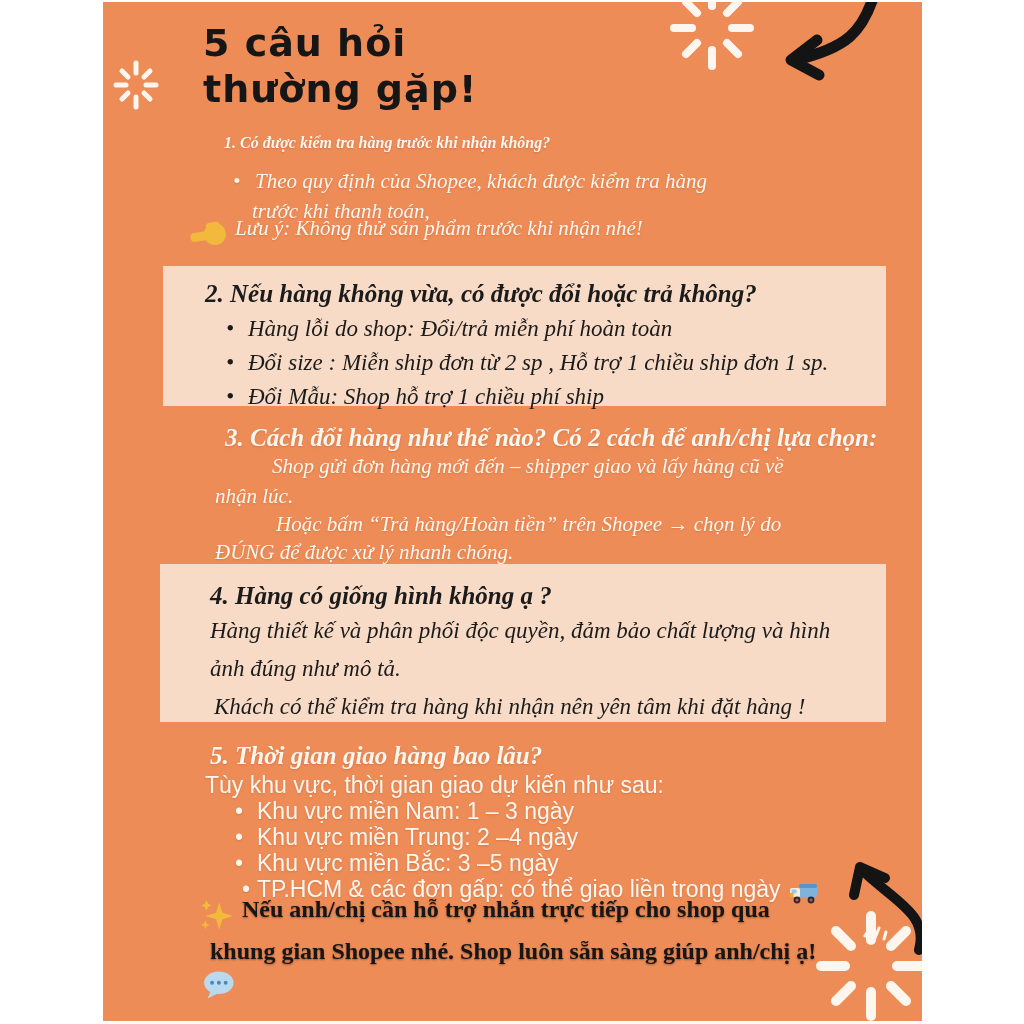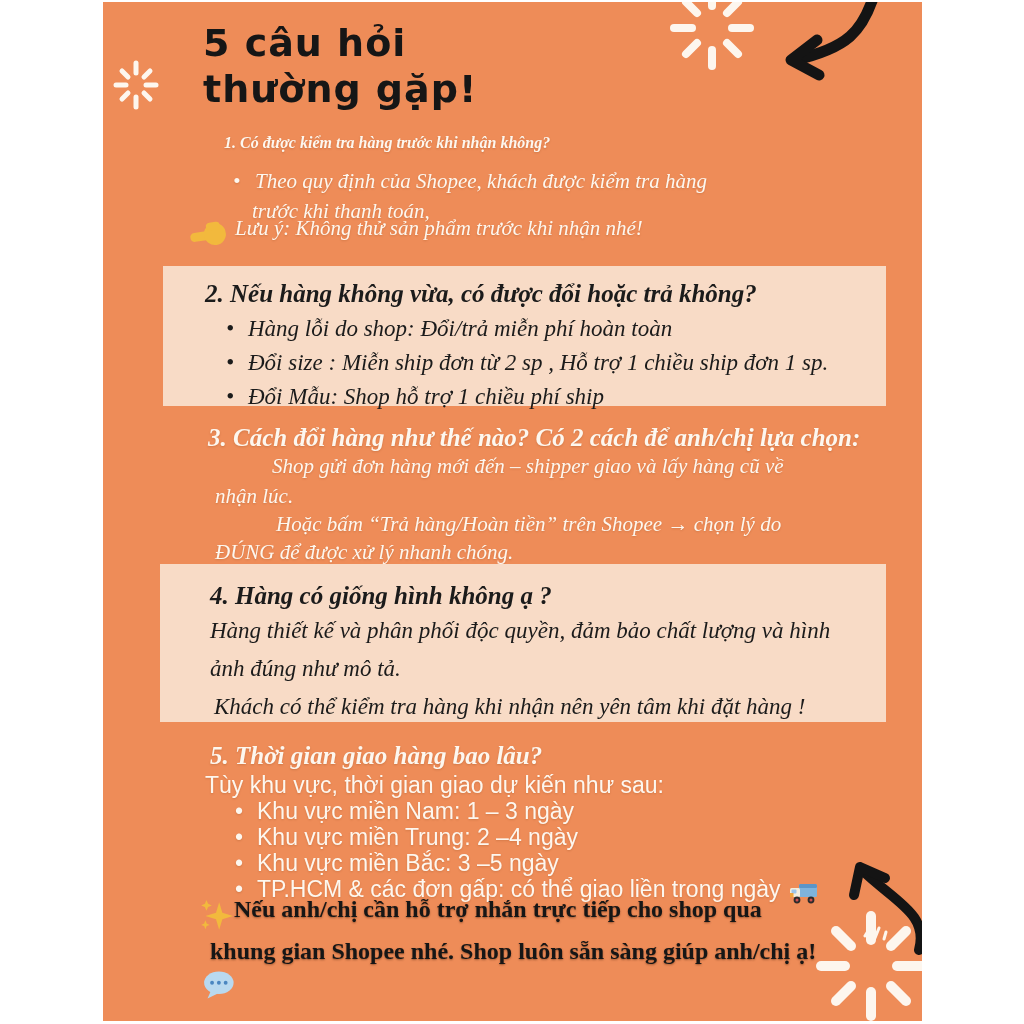--- a/index.html
+++ b/index.html
@@ -27,21 +27,21 @@
   .b-light-up{font-family:Liberation Sans, sans-serif;font-style:normal;color:var(--text-light);
            font-size:23px;text-shadow:0 1px 2px rgba(120,60,20,.22);}
   .h-dark{font-family:var(--font-serif);font-style:italic;font-weight:bold;
           color:var(--text-dark);font-size:25px;}
   .b-dark{font-family:var(--font-serif);font-style:italic;color:var(--text-dark);
           font-size:23px;}
   .panel{position:absolute;background:var(--panel-cream);}
   .bullet-dot{display:inline-block;width:22px;}
   .footer-line{font-family:var(--font-serif);font-weight:bold;color:var(--title-black);
                font-size:24px;text-shadow:0 1px 2px rgba(60,25,5,.45);}
-  .iconrow{display:flex;align-items:flex-start;}
+  .iconrow{display:flex;align-items:flex-start;text-align:center;}
   svg{display:block;}
 </style>
 </head>
 <body>
 
 <div class="page">
   <div class="canvas">
 
     <svg class="abs" style="left:8px;top:58px" width="50" height="50" viewBox="0 0 50 50">
       <g style="stroke:var(--sparkle-white)" stroke-width="5" stroke-linecap="round">
@@ -95,21 +95,21 @@
       <span class="b-light" style="margin-left:9px">Lưu ý: Không thử sản phẩm trước khi nhận nhé!</span>
     </div>
 
     <div class="panel" style="left:60px;top:264px;width:723px;height:140px">
       <div class="abs h-dark" style="left:42px;top:14px">2. Nếu hàng không vừa, có được đổi hoặc trả không?</div>
       <div class="abs b-dark" style="left:63px;top:50px"><span class="bullet-dot">•</span><span>Hàng lỗi do shop: Đổi/trả miễn phí hoàn toàn</span></div>
       <div class="abs b-dark" style="left:63px;top:84px"><span class="bullet-dot">•</span><span>Đổi size : Miễn ship đơn từ 2 sp , Hỗ trợ 1 chiều ship đơn 1 sp.</span></div>
       <div class="abs b-dark" style="left:63px;top:118px"><span class="bullet-dot">•</span><span>Đổi Mẫu: Shop hỗ trợ 1 chiều phí ship</span></div>
     </div>
 
-    <div class="abs h-light" style="left:105px;top:422px">3. Cách đổi hàng như thế nào? Có 2 cách để anh/chị lựa chọn:</div>
+    <div class="abs h-light" style="left:122px;top:422px">3. Cách đổi hàng như thế nào? Có 2 cách để anh/chị lựa chọn:</div>
     <div class="abs b-light" style="left:169px;top:452px">Shop gửi đơn hàng mới đến – shipper giao và lấy hàng cũ về</div>
     <div class="abs b-light" style="left:112px;top:482px">nhận lúc.</div>
     <div class="abs b-light" style="left:173px;top:510px">Hoặc bấm “Trả hàng/Hoàn tiền” trên Shopee → chọn lý do</div>
     <div class="abs b-light" style="left:112px;top:538px">ĐÚNG để được xử lý nhanh chóng.</div>
 
     <div class="panel" style="left:57px;top:562px;width:726px;height:158px">
       <div class="abs h-dark" style="left:50px;top:18px">4. Hàng có giống hình không ạ ?</div>
       <div class="abs b-dark" style="left:50px;top:54px">Hàng thiết kế và phân phối độc quyền, đảm bảo chất lượng và hình</div>
       <div class="abs b-dark" style="left:50px;top:92px">ảnh đúng như mô tả.</div>
       <div class="abs b-dark" style="left:54px;top:130px">Khách có thể kiểm tra hàng khi nhận nên yên tâm khi đặt hàng !</div>
@@ -165,21 +165,21 @@
     </svg>
 
     <div class="abs iconrow" style="left:95px;top:894px">
       <svg width="36" height="36" viewBox="0 0 34 34" style="margin-top:2px">
         <g style="fill:var(--accent-yellow)">
           <path d="M20,4 L23,14 L33,17 L23,20 L20,30 L17,20 L7,17 L17,14 Z"></path>
           <path d="M8,2 L9.5,5.5 L13,7 L9.5,8.5 L8,12 L6.5,8.5 L3,7 L6.5,5.5 Z"></path>
           <path d="M7,21 L8.2,24 L11,25.5 L8.2,26.5 L7,29.5 L5.8,26.5 L3,25.5 L5.8,24 Z"></path>
         </g>
       </svg>
-      <span class="footer-line" style="margin-left:0">Nếu anh/chị cần hỗ trợ  nhắn trực tiếp cho shop qua</span>
+      <span class="footer-line" style="margin-left:8px">Nếu anh/chị cần hỗ trợ  nhắn trực tiếp cho shop qua</span>
     </div>
     <div class="abs footer-line" style="left:107px;top:936px">khung gian Shopee nhé. Shop luôn sẵn sàng giúp anh/chị ạ!</div>
     <svg class="abs" style="left:100px;top:968px" width="34" height="30" viewBox="0 0 30 26">
       <g style="fill:var(--bubble-blue)">
         <ellipse cx="14" cy="11" rx="13" ry="10"></ellipse>
         <path d="M7,18 L4,25 L14,20 Z"></path>
       </g>
       <g style="fill:var(--bubble-dot)">
         <circle cx="8" cy="11" r="1.7"></circle>
           <circle cx="14" cy="11" r="1.7"></circle>

